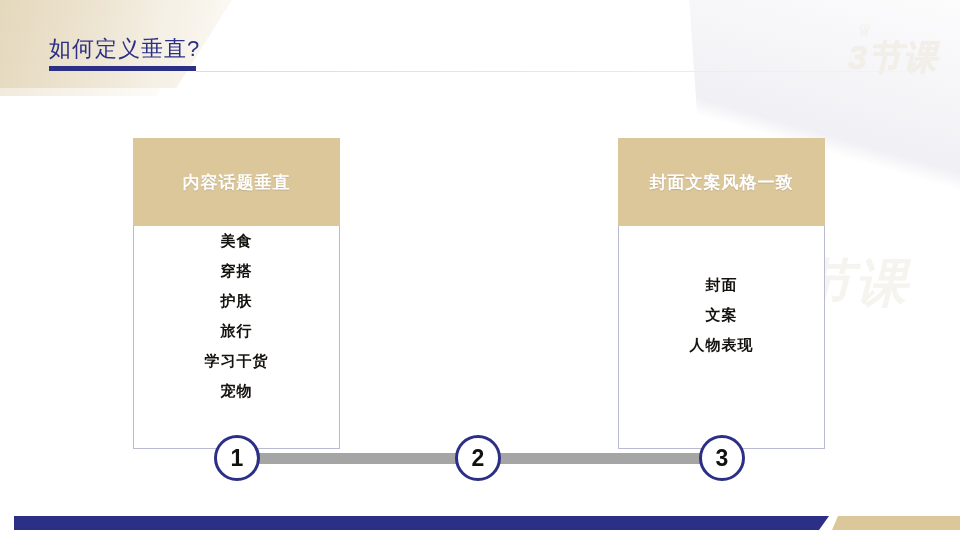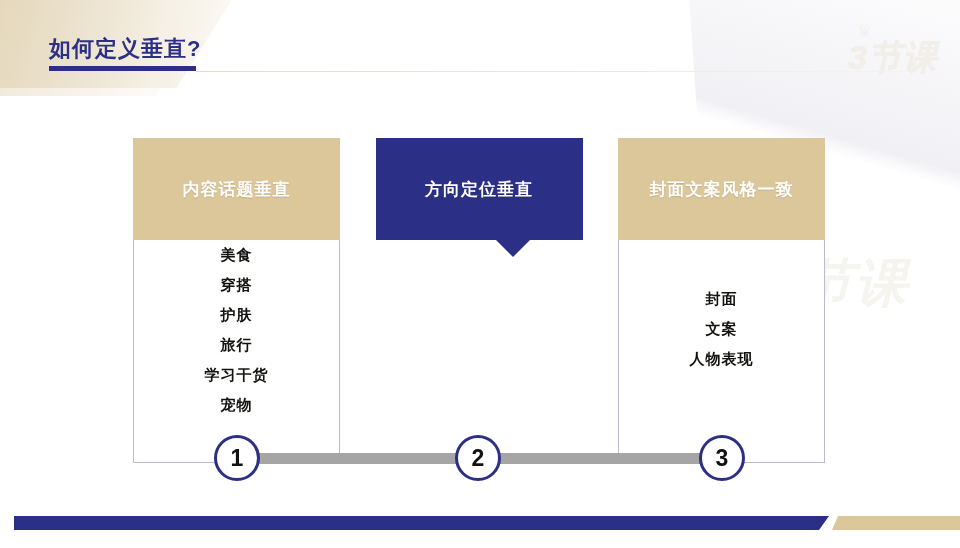--- a/index.html
+++ b/index.html
@@ -51,21 +51,21 @@
   }
 
   
   .title-wrap {
     position: absolute;
     left: 49px;
     top: 34px;
   }
   .title-text {
     font-size: 22px;
-    font-weight: bold;
+    font-weight: normal;
     color: #2b2f86;
     letter-spacing: 1px;
     line-height: 30px;
     white-space: nowrap;
   }
   .title-underline {
     margin-top: 2px;
     width: 147px;
     height: 5px;
     background: #2b2f86;
@@ -130,21 +130,21 @@
     display: flex;
     justify-content: space-between;
   }
   .col {
     position: relative;
     width: 207px;
     height: 325px;
   }
   .col-head {
     position: relative;
-    height: 102px;
+    height: 88px;
     display: flex;
     align-items: center;
     justify-content: center;
     box-sizing: border-box;
   }
   .col-head-label {
     color: #ffffff;
     font-size: 17px;
     font-weight: bold;
     letter-spacing: 1px;
@@ -261,24 +261,20 @@
         <div class="col-item">美食</div>
         <div class="col-item">穿搭</div>
         <div class="col-item">护肤</div>
         <div class="col-item">旅行</div>
         <div class="col-item">学习干货</div>
         <div class="col-item">宠物</div>
       </div>
     </div>
 
     <div class="col">
-      <div class="col-head" style="background:#2b2f86;">
-        <span class="col-head-label">方向定位垂直</span>
-        <span class="notch" style="border-top:17px solid #2b2f86;"></span>
-      </div>
     </div>
 
     <div class="col">
       <div class="col-head" style="background:#dcc79b;">
         <span class="col-head-label">封面文案风格一致</span>
         <span class="notch" style="border-top:17px solid #dcc79b;"></span>
       </div>
       <div class="col-body" style="padding-top:44px;">
         <div class="col-item">封面</div>
         <div class="col-item">文案</div>

